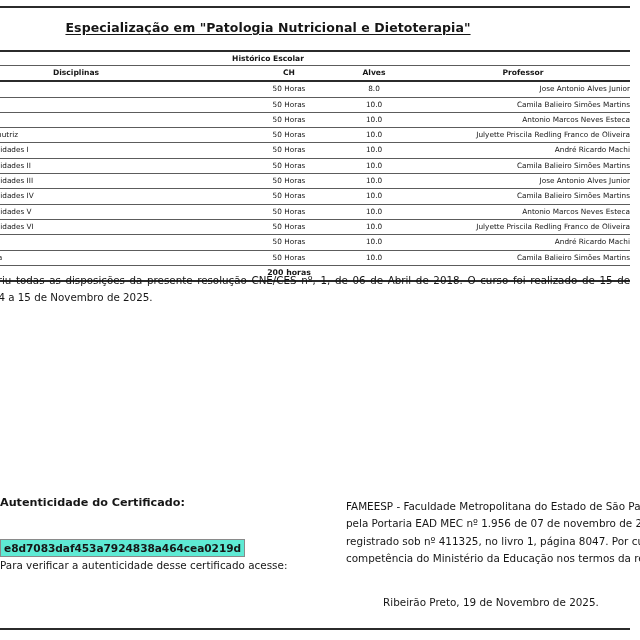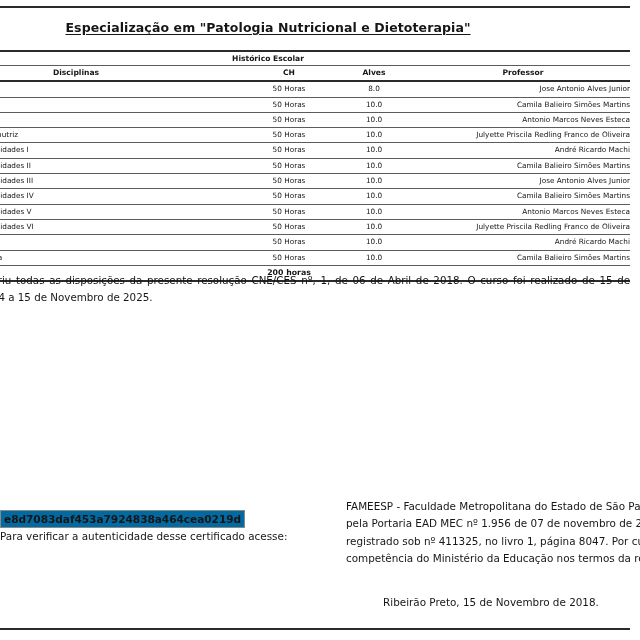--- a/index.html
+++ b/index.html
@@ -131,23 +131,23 @@
     top: 496px;
     width: 236px;
   }
   .auth-title {
     font-size: 11.2px;
     font-weight: bold;
     white-space: nowrap;
   }
   .auth-hash {
     display: inline-block;
-    margin-top: 14px;
+    margin-top: 30px;
     padding: 2px 3px 2px 3px;
-    background: #0369a1;
+    background: #5eead4;
     border: 1px solid #8a8a8a;
     font-family: "DejaVu Sans", "Liberation Sans", sans-serif;
     font-size: 10.6px;
     font-weight: bold;
     letter-spacing: -.05px;
     white-space: nowrap;
   }
   .auth-note {
     font-size: 10.4px;
     line-height: 16px;
@@ -294,31 +294,32 @@
             <td class="td-ch">200 horas</td>
             <td class="td-nota"></td>
             <td class="td-prof"></td>
           </tr>
         </tbody>
     </table>
 
     <div class="resolution">A FAMEESP cumpriu todas as disposições da presente resolução CNE/CES nº, 1, de 06 de Abril de 2018. O curso foi realizado de 15 de Novembro de 2024 a 15 de Novembro de 2025.</div>
 
     <div class="auth-block">
+      <div class="auth-title">Autenticidade do Certificado:</div>
       <div class="auth-hash">e8d7083daf453a7924838a464cea0219d</div>
       <div class="auth-note">
         <div>Para verificar a autenticidade desse certificado acesse:</div>
       </div>
     </div>
 
     <div class="inst-block">
       <div class="line">FAMEESP - Faculdade Metropolitana do Estado de São Paulo, credenciada</div>
       <div class="line">pela Portaria EAD MEC nº 1.956 de 07 de novembro de 2017. Certificado</div>
       <div class="line">registrado sob nº 411325, no livro 1, página 8047. Por cumprir e ser de</div>
       <div class="line">competência do Ministério da Educação nos termos da resolução CNE/CES</div>
     </div>
 
-    <div class="place-date">Ribeirão Preto, 15 de Novembro de 2018.</div>
+    <div class="place-date">Ribeirão Preto, 19 de Novembro de 2025.</div>
 
     <div class="bottom-rule"></div>
 
   </div>
 </div>
 
 </body></html>

